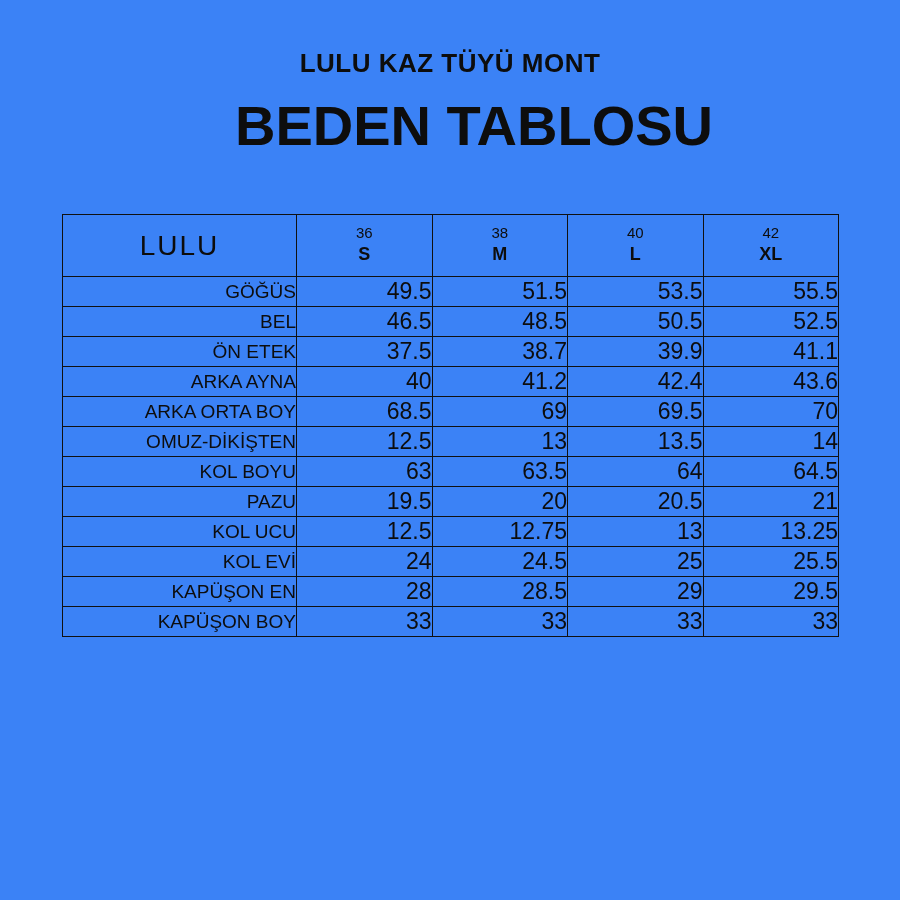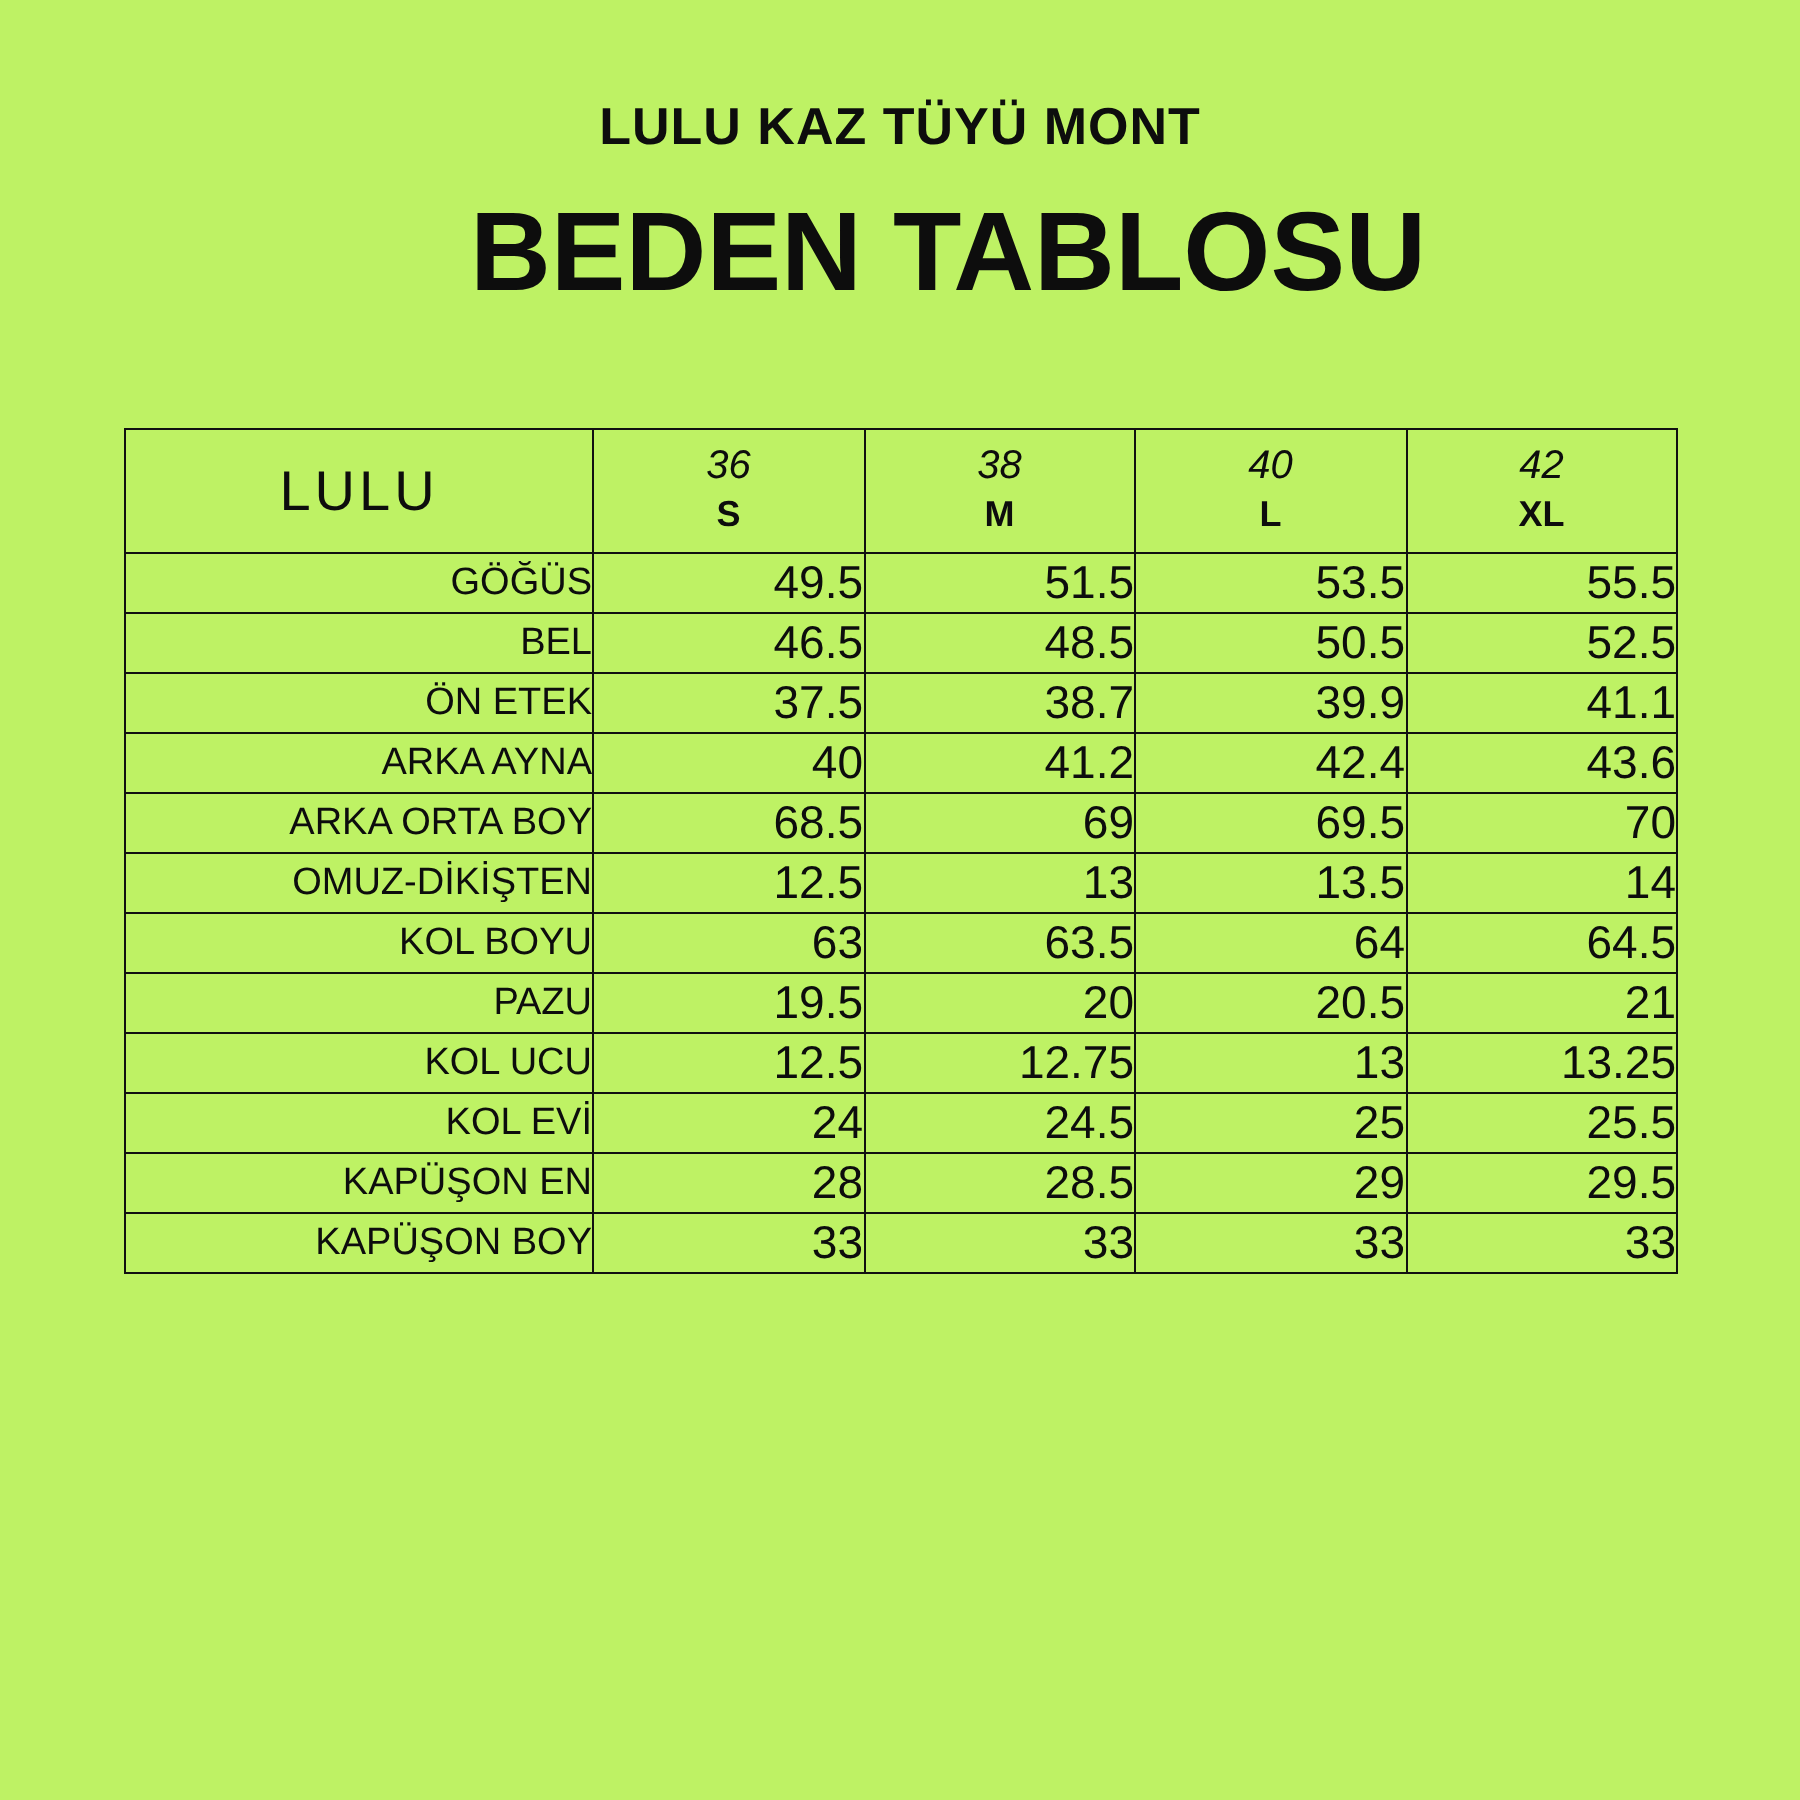--- a/index.html
+++ b/index.html
@@ -9,21 +9,21 @@
     width: 900px;
     height: 900px;
     background: #ffffff;
     font-family: "Liberation Sans", sans-serif;
     color: #0d0d0d;
   }
   .page {
     position: relative;
     width: 900px;
     height: 900px;
-    background: #bef264;
+    background: #3b82f6;
     overflow: hidden;
   }
   .subtitle {
     text-align: center;
     font-size: 26px;
     font-weight: 700;
     letter-spacing: 0.5px;
     margin-top: 48px;
   }
   .maintitle {
@@ -59,24 +59,23 @@
     vertical-align: middle;
   }
   .head-cell {
     width: 135.5px;
     text-align: center;
     height: 62px;
     vertical-align: middle;
     padding: 6px 0 8px 0;
   }
   .head-num {
-    font-size: 20px;
+    font-size: 15px;
     line-height: 1.25;
     display: block;
-    font-style: italic;
   }
   .head-letter {
     font-size: 18px;
     font-weight: 700;
     line-height: 1.3;
     display: block;
   }
   .row-label {
     text-align: right;
     padding-left: 8px;

